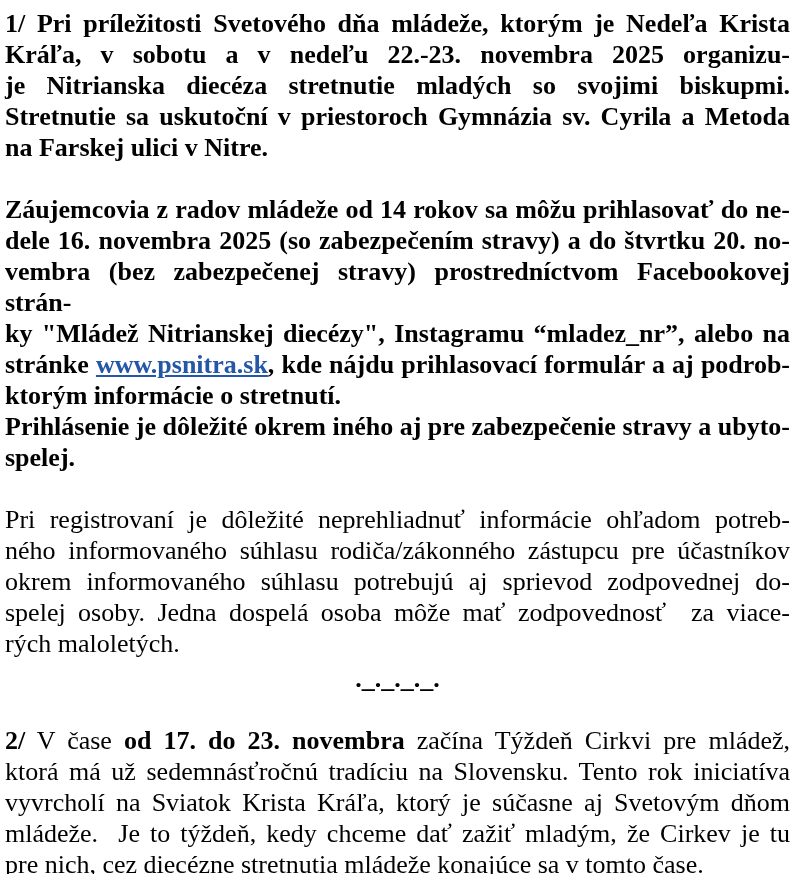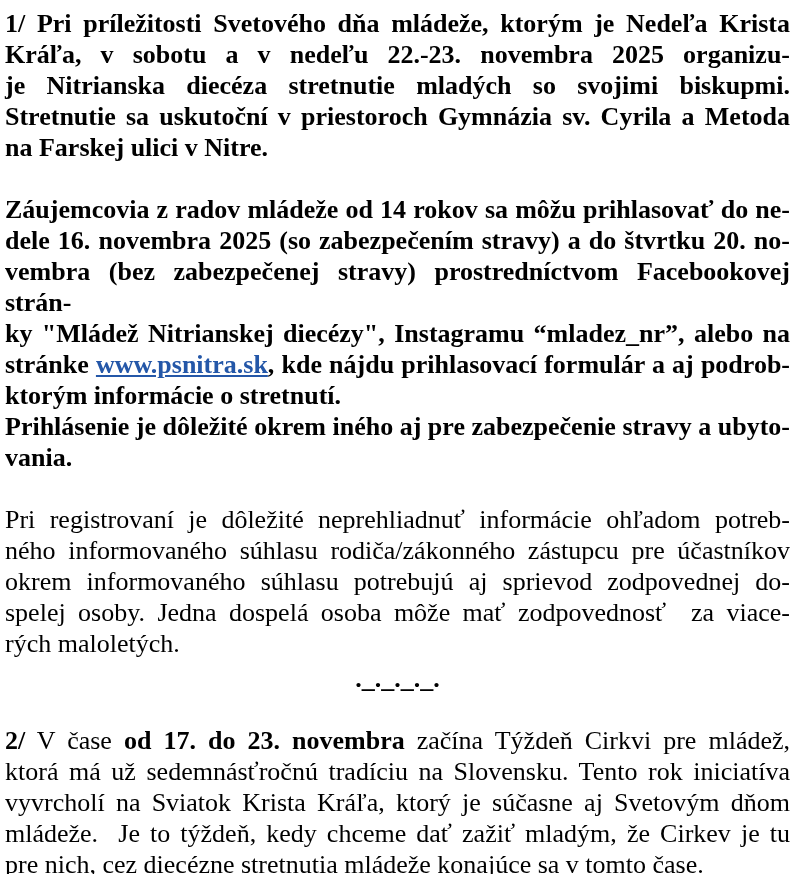--- a/index.html
+++ b/index.html
@@ -57,21 +57,21 @@
       <div class="line"><span class="">na Farskej ulici v Nitre.</span></div>
     </div>
     <div class="block" style="margin-top: 31px; font-weight: bold;">
       <div class="line just"><span class="">Záujemcovia z radov mládeže od 14 rokov sa môžu prihlasovať do ne-</span></div>
       <div class="line just"><span class="">dele 16. novembra 2025 (so zabezpečením stravy) a do štvrtku 20. no-</span></div>
       <div class="line just"><span class="">vembra (bez zabezpečenej stravy) prostredníctvom Facebookovej strán-</span></div>
       <div class="line just"><span class="">ky "Mládež Nitrianskej diecézy", Instagramu “mladez_nr”, alebo na</span></div>
       <div class="line just"><span class="">stránke </span><a href="#" class="link">www.psnitra.sk</a><span class="">, kde nájdu prihlasovací formulár a aj podrob-</span></div>
       <div class="line"><span class="">ktorým informácie o stretnutí.</span></div>
       <div class="line just"><span class="">Prihlásenie je dôležité okrem iného aj pre zabezpečenie stravy a ubyto-</span></div>
-      <div class="line"><span class="">vania.</span></div>
+      <div class="line"><span class="">spelej.</span></div>
     </div>
     <div class="block" style="margin-top: 31px;">
       <div class="line just"><span class="">Pri registrovaní je dôležité neprehliadnuť informácie ohľadom potreb-</span></div>
       <div class="line just"><span class="">ného informovaného súhlasu rodiča/zákonného zástupcu pre účastníkov</span></div>
       <div class="line just"><span class="">okrem informovaného súhlasu potrebujú aj sprievod zodpovednej do-</span></div>
       <div class="line just"><span class="">spelej osoby. Jedna dospelá osoba môže mať zodpovednosť &nbsp;za viace-</span></div>
       <div class="line"><span class="">rých maloletých.</span></div>
     </div>
     <div class="block bold" style="margin-top: 4px;">
       <div class="line center"><span class="">._._._._.</span></div>

